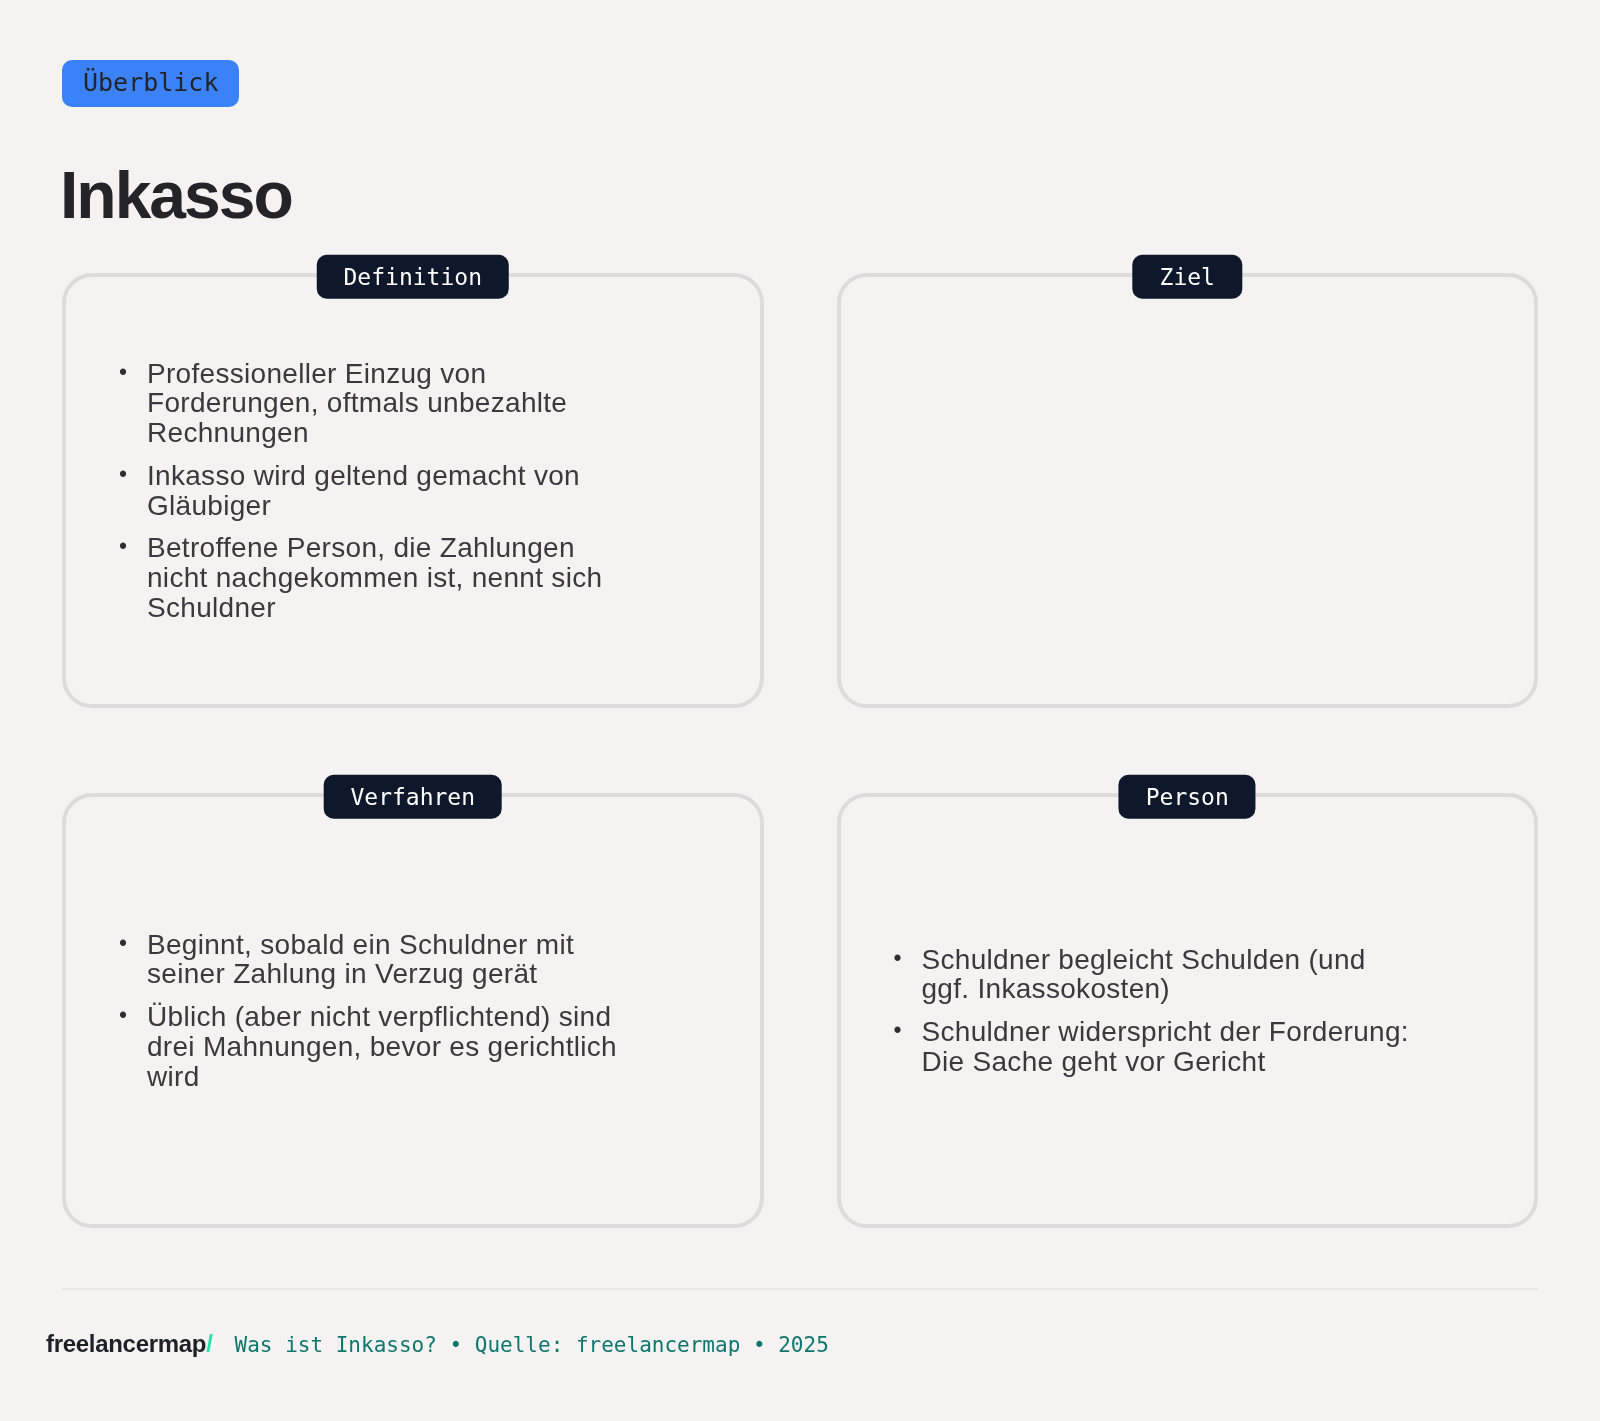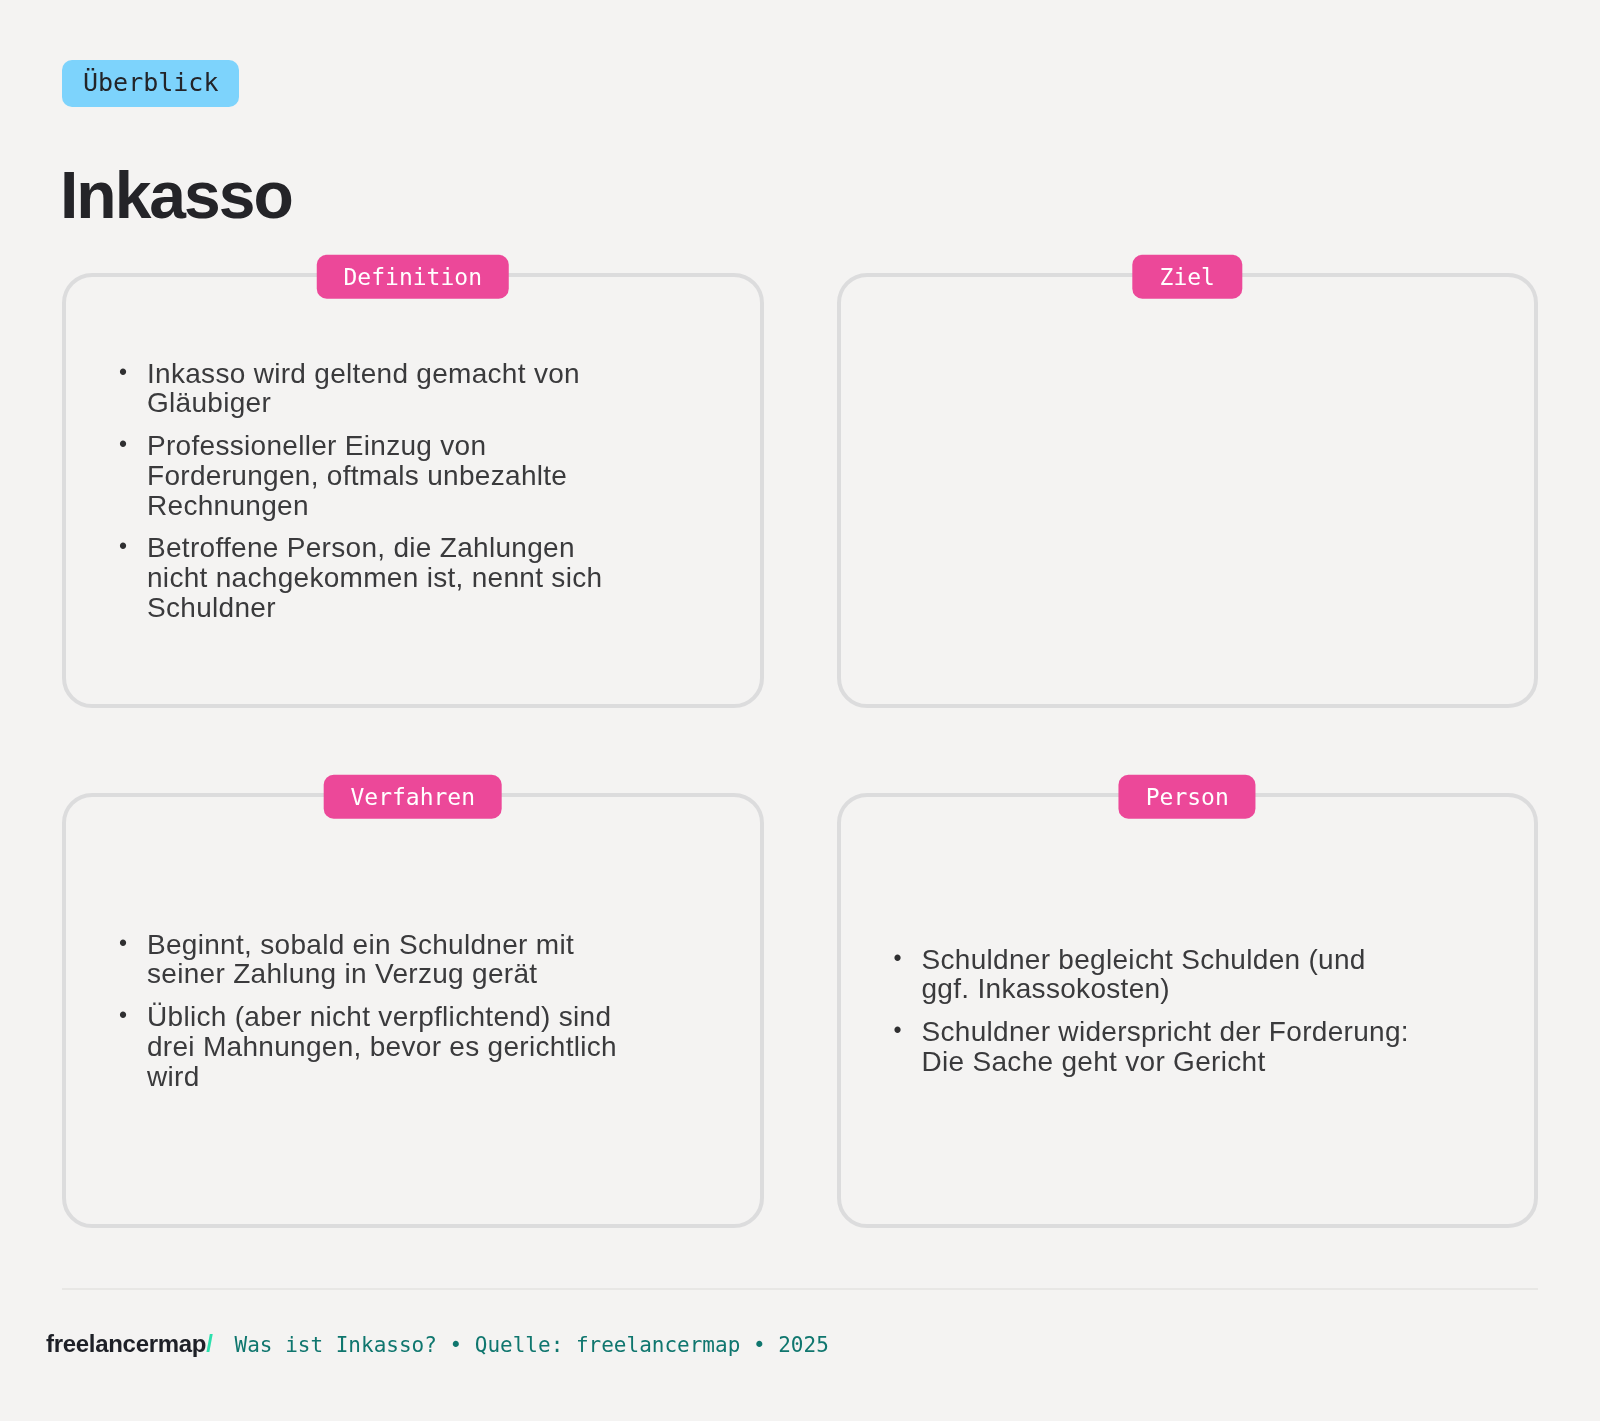--- a/index.html
+++ b/index.html
@@ -12,21 +12,21 @@
     position: relative;
     overflow: hidden;
   }
   .page { position: absolute; inset: 0; }
 
   
   .chip {
     position: absolute;
     left: 62px;
     top: 60px;
-    background: #7dd3fc;
+    background: #3b82f6;
     border-radius: 10px;
     padding: 9px 21px;
     font-family: "DejaVu Sans Mono", monospace;
     font-size: 25px;
     line-height: 1.15;
     color: #232428;
   }
   .title {
     position: absolute;
     left: 60px;
@@ -55,21 +55,21 @@
     border: 4px solid #dcdcdd;
     border-radius: 30px;
     display: flex;
     align-items: center;
   }
   .badge {
     position: absolute;
     top: 0;
     left: 50%;
     transform: translate(-50%, -50%);
-    background: #ec4899;
+    background: #0f172a;
     color: #ffffff;
     font-family: "DejaVu Sans Mono", monospace;
     font-size: 23px;
     line-height: 1.15;
     padding: 9px 27px;
     border-radius: 10px;
     white-space: nowrap;
   }
   .card-list {
     list-style: none;
@@ -133,25 +133,25 @@
 
   <div class="chip">Überblick</div>
 
   <h1 class="title">Inkasso</h1>
 
   <div class="grid">
 
     <section class="card">
       <div class="badge">Definition</div>
       <ul class="card-list">
-        <li>Inkasso wird geltend gemacht von
-Gläubiger</li>
         <li>Professioneller Einzug von
 Forderungen, oftmals unbezahlte
 Rechnungen</li>
+        <li>Inkasso wird geltend gemacht von
+Gläubiger</li>
         <li>Betroffene Person, die Zahlungen
 nicht nachgekommen ist, nennt sich
 Schuldner</li>
       </ul>
     </section>
 
     <section class="card">
       <div class="badge">Ziel</div>
     </section>
 

